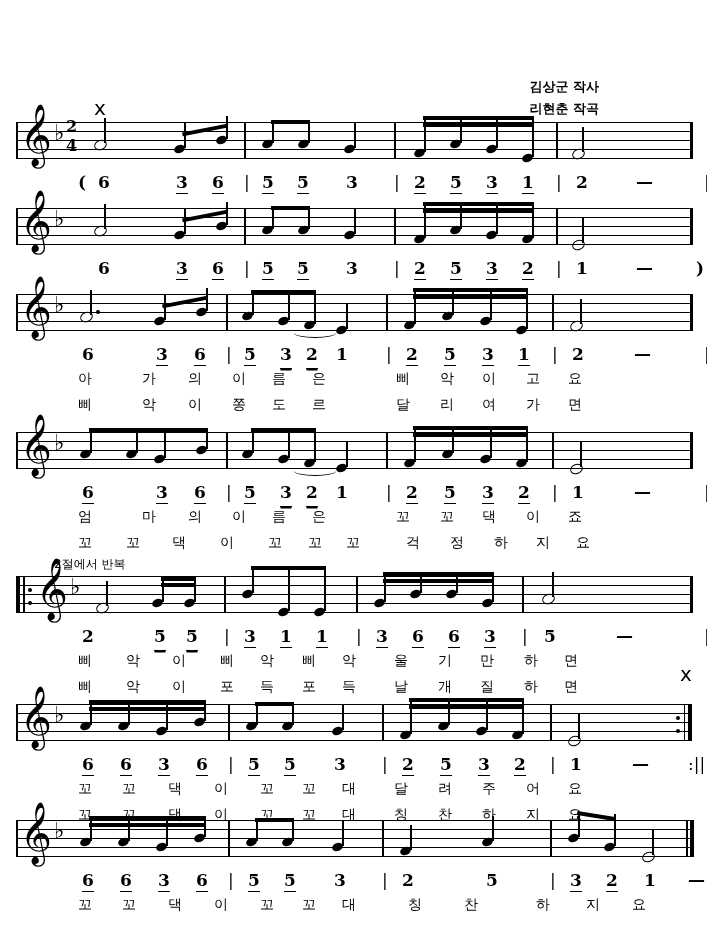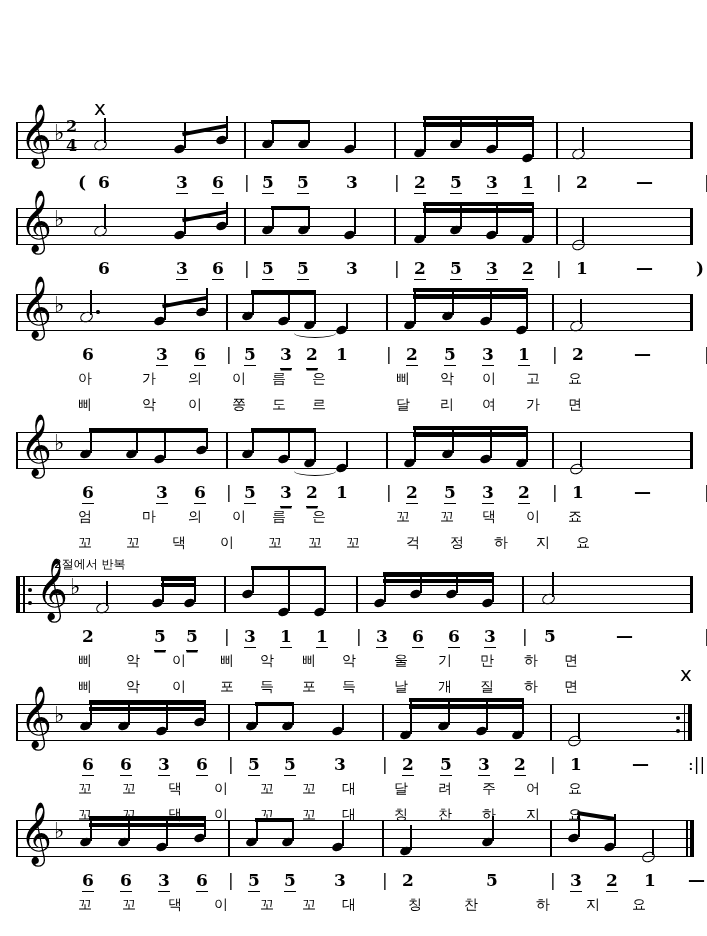--- a/index.html
+++ b/index.html
@@ -113,20 +113,24 @@
     font-family:"DejaVu Sans", sans-serif;
     font-size:10px;color:#444;line-height:14px;
   }
 </style>
 </head>
 <body>
 
 <div class="sheet">
 
 
+  <div class="credits">
+    <div>김상군 작사</div>
+    <div>리현춘 작곡</div>
+  </div>
 
   <div class="system" style="top:114px;">
     <div class="segno" style="left:78px;top:-18px;">x</div>
     <div class="staff">
       <div class="line l0"></div>
         <div class="line l1"></div>
         <div class="line l2"></div>
         <div class="line l3"></div>
         <div class="line l4"></div>
       <div class="clef">𝄞</div>

